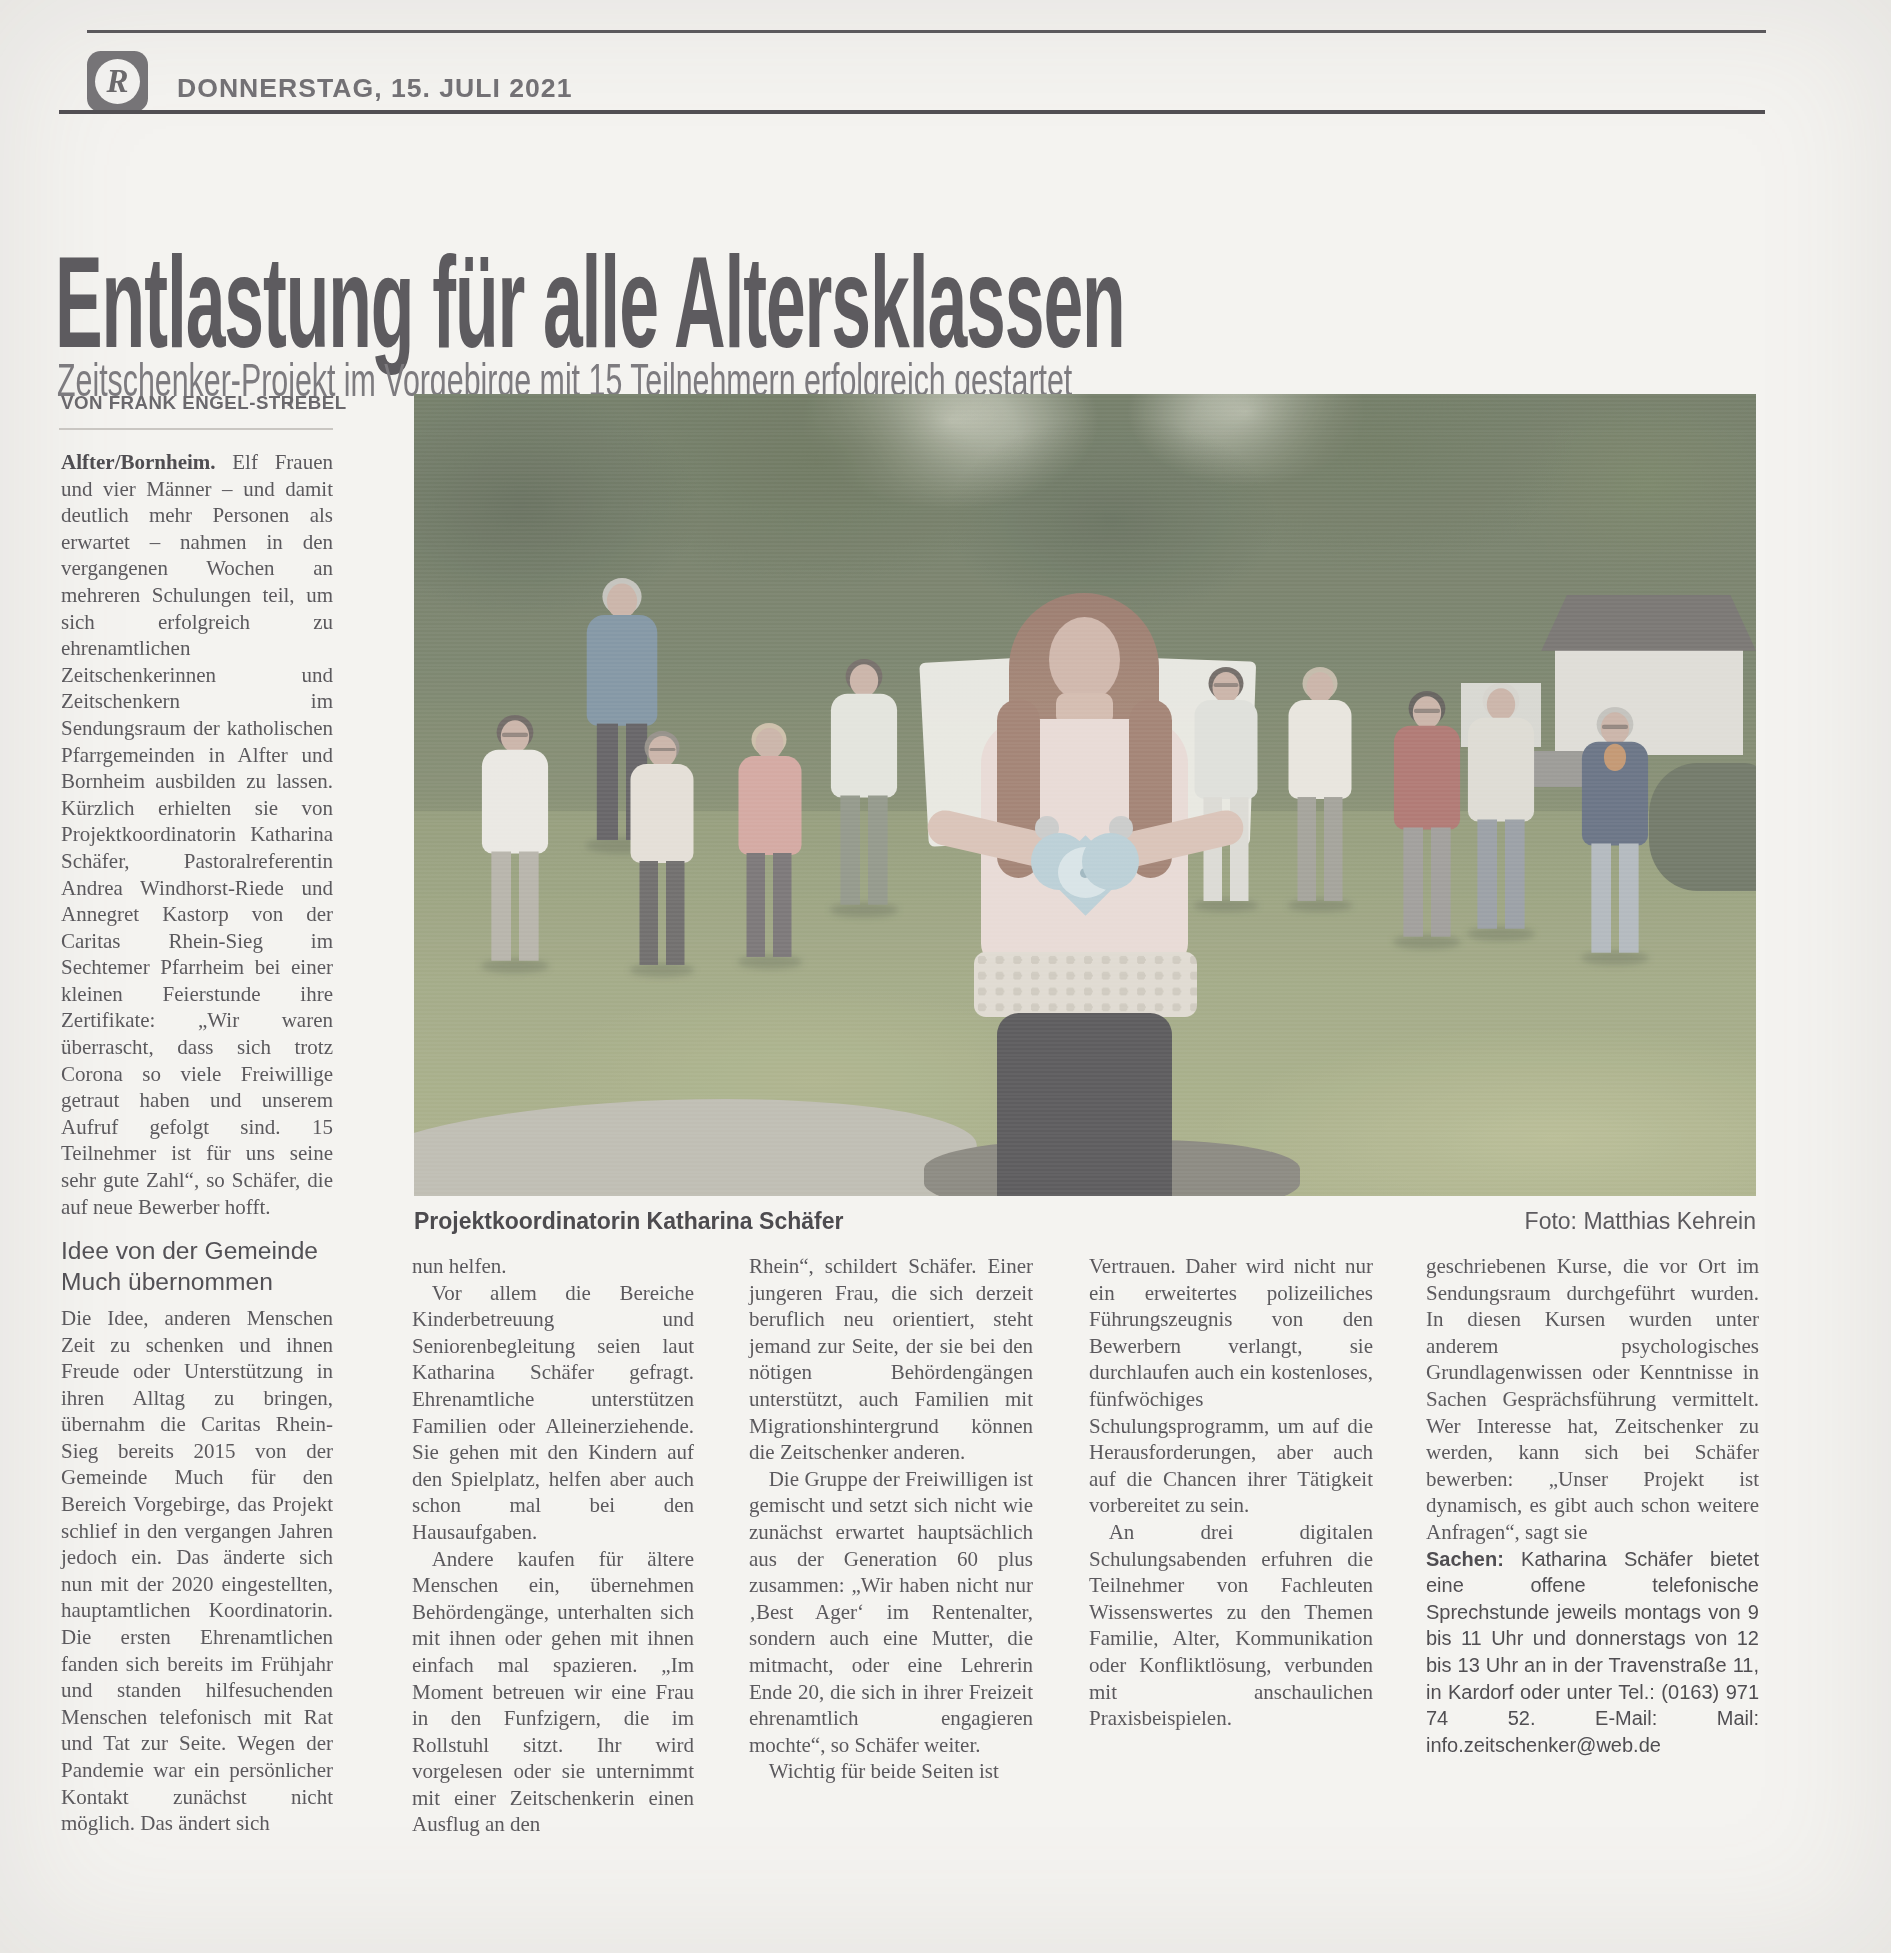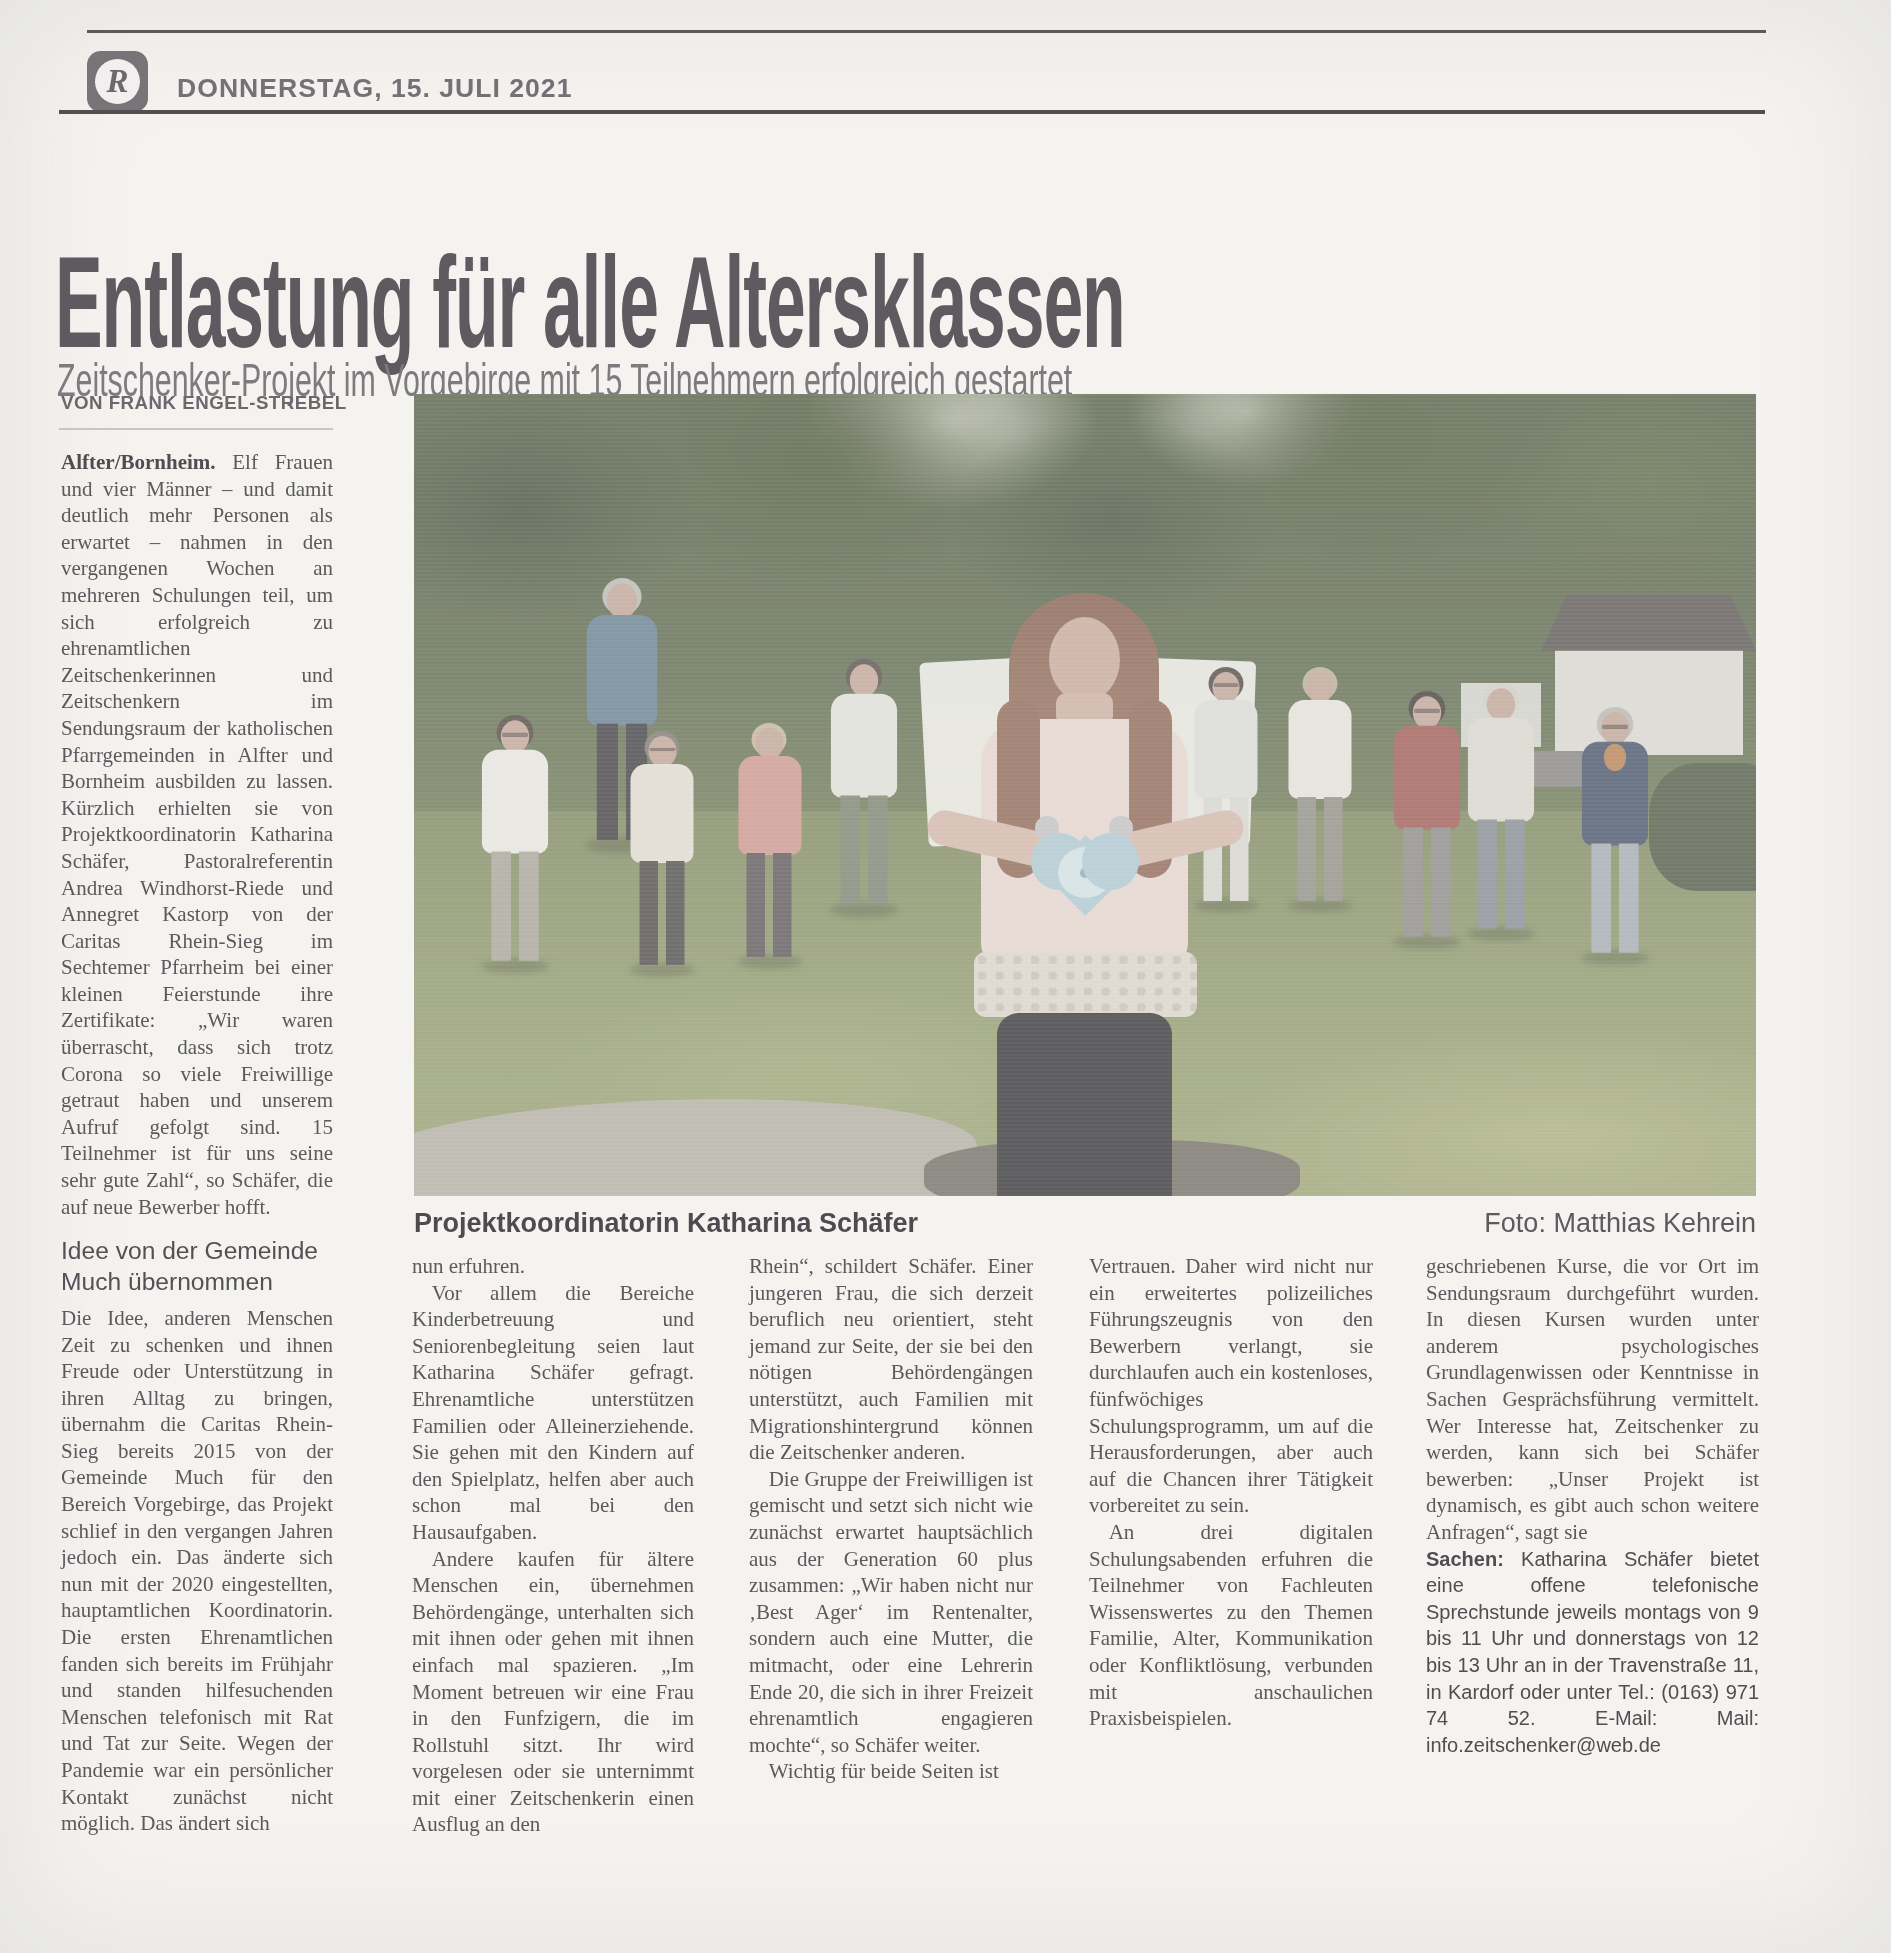--- a/index.html
+++ b/index.html
@@ -105,21 +105,21 @@
   .heart:before,.heart:after{content:"";position:absolute;width:57px;height:57px;background:#a2c8d6;border-radius:50%;top:0;}
   .heart:before{left:0;} .heart:after{right:0;}
   .heart-sq{left:25.6px;top:13.8px;width:57px;height:57px;background:#a2c8d6;transform:rotate(45deg);}
   .heart-face{left:26.6px;top:13.8px;width:55px;height:51px;background:#cde2e9;border-radius:50%;}
   .heart-dot{left:49px;top:35px;width:9.9px;height:9.9px;background:#7fa9bb;border-radius:50%;}
   .photo-wash{position:absolute;inset:0;background:
      repeating-linear-gradient(0deg,rgba(255,255,255,.04) 0 2px,rgba(0,0,0,0) 2px 3.9px),
      rgba(242,240,236,.20);}
   
   .caption{position:absolute;left:414px;top:1208px;width:1342px;display:flex;align-items:flex-end;
-           font-size:27px;color:#565458;}
+           font-size:23px;color:#565458;}
   .cap-bold{font-weight:bold;color:#4d4b4f;}
   .credit{margin-left:auto;color:#5c5a5e;}
 </style>
 </head>
 <body>
 
 <div class="page">
 
   <div class="rule top-rule"></div>
   <div class="logo">
@@ -134,21 +134,21 @@
   <h2 class="subheadline">Zeitschenker-Projekt im Vorgebirge mit 15 Teilnehmern erfolgreich gestartet</h2>
   <div class="byline">VON FRANK ENGEL-STREBEL</div>
   <div class="byline-rule"></div>
 
   <div id="col1" class="col">
       <p class="body-p"><strong class="lead">Alfter/Bornheim.</strong> Elf Frauen und vier Männer – und damit deutlich mehr Personen als erwartet – nahmen in den vergangenen Wochen an mehreren Schulungen teil, um sich erfolgreich zu ehrenamtlichen Zeitschenkerinnen und Zeitschenkern im Sendungsraum der katholischen Pfarrgemeinden in Alfter und Bornheim ausbilden zu lassen. Kürzlich erhielten sie von Projektkoordinatorin Katharina Schäfer, Pastoralreferentin Andrea Windhorst-Riede und Annegret Kastorp von der Caritas Rhein-Sieg im Sechtemer Pfarrheim bei einer kleinen Feierstunde ihre Zertifikate: „Wir waren überrascht, dass sich trotz Corona so viele Freiwillige getraut haben und unserem Aufruf gefolgt sind. 15 Teilnehmer ist für uns seine sehr gute Zahl“, so Schäfer, die auf neue Bewerber hofft.</p>
       <div class="h3">Idee von der Gemeinde Much übernommen</div>
       <p class="body-p">Die Idee, anderen Menschen Zeit zu schenken und ihnen Freude oder Unterstützung in ihren Alltag zu bringen, übernahm die Caritas Rhein-Sieg bereits 2015 von der Gemeinde Much für den Bereich Vorgebirge, das Projekt schlief in den vergangen Jahren jedoch ein. Das änderte sich nun mit der 2020 eingestellten, hauptamtlichen Koordinatorin. Die ersten Ehrenamtlichen fanden sich bereits im Frühjahr und standen hilfesuchenden Menschen telefonisch mit Rat und Tat zur Seite. Wegen der Pandemie war ein persönlicher Kontakt zunächst nicht möglich. Das ändert sich</p>
     </div>
   <div id="col2" class="col">
-      <p class="body-p">nun erfuhren.</p>
+      <p class="body-p">nun helfen.</p>
       <p class="body-p indent">Vor allem die Bereiche Kinderbetreuung und Seniorenbegleitung seien laut Katharina Schäfer gefragt. Ehrenamtliche unterstützen Familien oder Alleinerziehende. Sie gehen mit den Kindern auf den Spielplatz, helfen aber auch schon mal bei den Hausaufgaben.</p>
       <p class="body-p indent">Andere kaufen für ältere Menschen ein, übernehmen Behördengänge, unterhalten sich mit ihnen oder gehen mit ihnen einfach mal spazieren. „Im Moment betreuen wir eine Frau in den Funfzigern, die im Rollstuhl sitzt. Ihr wird vorgelesen oder sie unternimmt mit einer Zeitschenkerin einen Ausflug an den</p>
     </div>
   <div id="col3" class="col">
       <p class="body-p">Rhein“, schildert Schäfer. Einer jungeren Frau, die sich derzeit beruflich neu orientiert, steht jemand zur Seite, der sie bei den nötigen Behördengängen unterstützt, auch Familien mit Migrationshintergrund können die Zeitschenker anderen.</p>
       <p class="body-p indent">Die Gruppe der Freiwilligen ist gemischt und setzt sich nicht wie zunächst erwartet hauptsächlich aus der Generation 60 plus zusammen: „Wir haben nicht nur ‚Best Ager‘ im Rentenalter, sondern auch eine Mutter, die mitmacht, oder eine Lehrerin Ende 20, die sich in ihrer Freizeit ehrenamtlich engagieren mochte“, so Schäfer weiter.</p>
       <p class="body-p indent">Wichtig für beide Seiten ist</p>
     </div>
   <div id="col4" class="col">
       <p class="body-p">Vertrauen. Daher wird nicht nur ein erweitertes polizeiliches Führungszeugnis von den Bewerbern verlangt, sie durchlaufen auch ein kostenloses, fünfwöchiges Schulungsprogramm, um auf die Herausforderungen, aber auch auf die Chancen ihrer Tätigkeit vorbereitet zu sein.</p>

